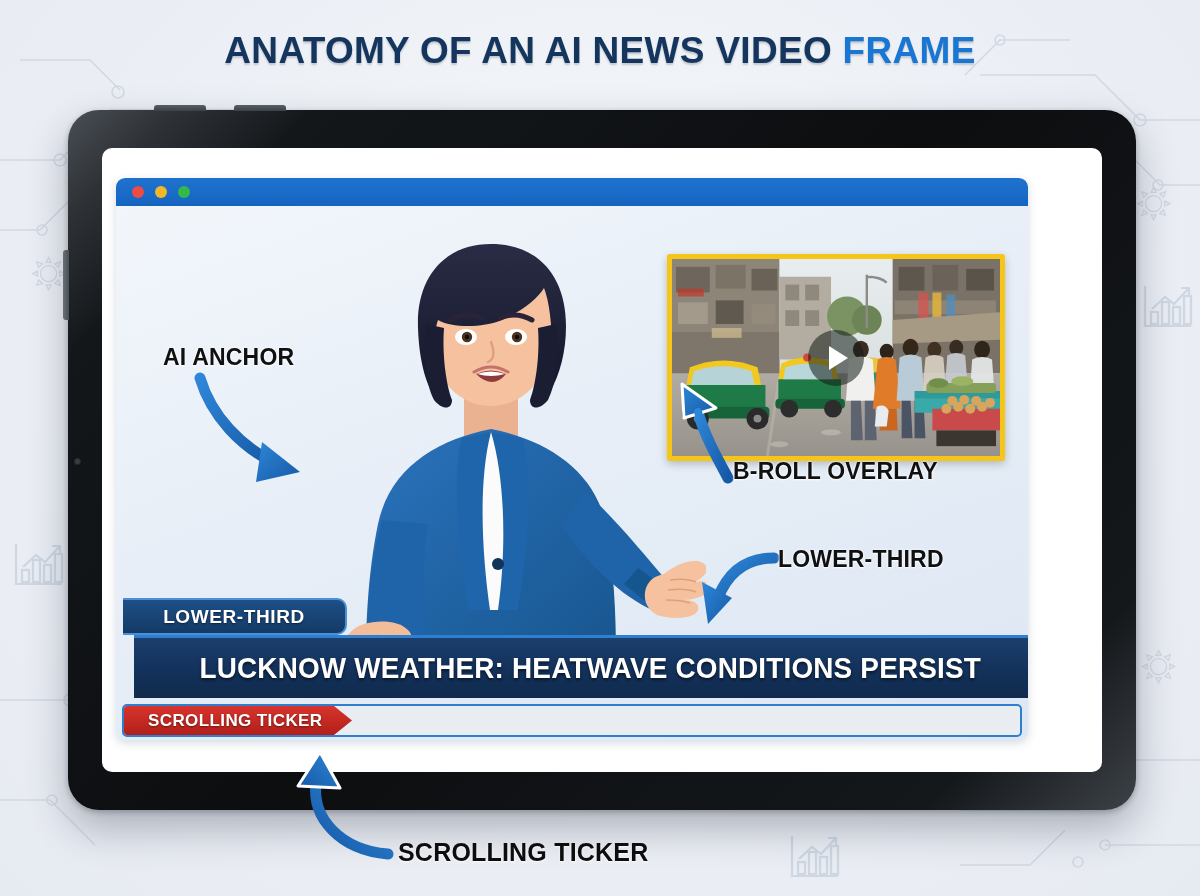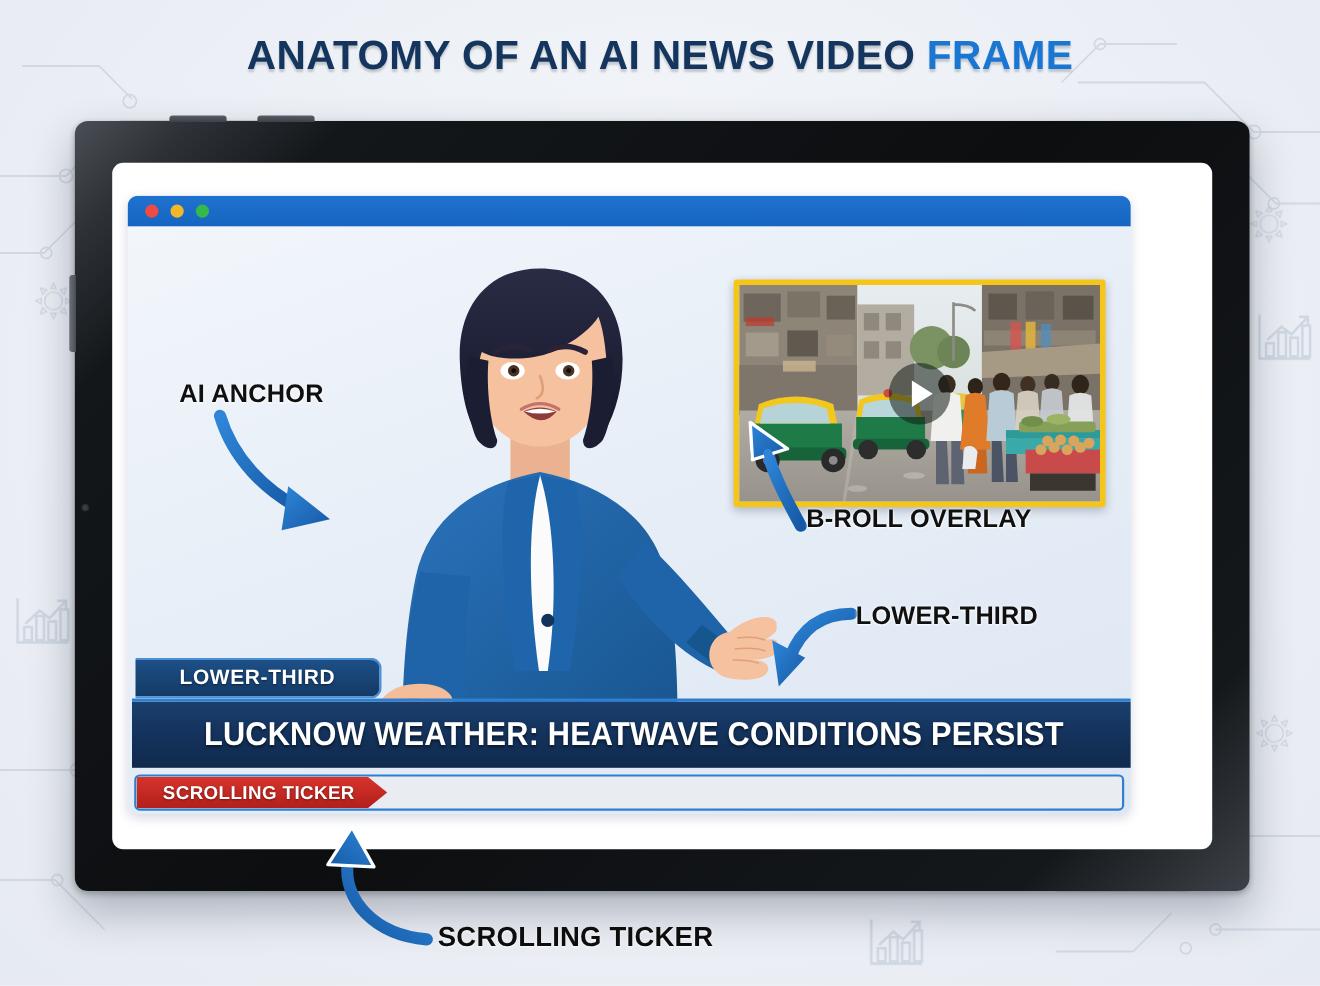--- a/index.html
+++ b/index.html
@@ -23,21 +23,21 @@
     font-family:"Liberation Sans", sans-serif;
     white-space:nowrap;
   }
   .title .t-dark{color:#14365e; text-shadow:0 2px 2px rgba(0,0,0,.18);}
   .title .t-blue{color:#1976d2; text-shadow:0 2px 2px rgba(0,0,0,.18);}
 
   
   .tablet{
     position:absolute; left:68px; top:110px; width:1068px; height:700px;
     background:linear-gradient(135deg,#4a4f55 0%,#2e3237 6%,#14171a 14%,#0c0e10 50%,#15181b 88%,#3d4248 100%);
-    border-radius:12px;
+    border-radius:31px;
     box-shadow:0 18px 40px rgba(20,30,50,.30), 0 2px 6px rgba(0,0,0,.25);
     padding:38px 34px;
   }
   .tablet:before{ 
     content:""; position:absolute; left:-5px; top:140px; width:6px; height:70px;
     background:linear-gradient(90deg,#6a7077,#4b5057); border-radius:3px 0 0 3px;
   }
   .btn-top-a,.btn-top-b{
     position:absolute; top:-5px; height:6px; width:52px;
     background:linear-gradient(180deg,#585e66,#3c4148); border-radius:3px 3px 0 0;
@@ -111,21 +111,21 @@
   .lt-tab{
     position:absolute; left:7px; top:392px; width:224px; height:37px;
     background:linear-gradient(180deg,#1d4f86 0%,#143a66 100%);
     border:2px solid #4b8fd4; border-left:none;
     border-radius:0 10px 10px 0;
     display:flex;align-items:center;justify-content:center;
     color:#fff; font-weight:bold; font-size:19px; letter-spacing:.6px;
     text-shadow:0 1px 2px rgba(0,0,0,.5);
   }
   .lt-bar{
-    position:absolute; left:4px; top:429px; width:912px; height:63px;
+    position:absolute; left:18px; top:429px; width:912px; height:63px;
     background:linear-gradient(180deg,#1b3f6e 0%,#13315a 55%,#102a4d 100%);
     border-top:3px solid #2f7fd0;
     display:flex;align-items:center;justify-content:center;
   }
   .lt-bar span{
     color:#fff; font-weight:bold; font-size:30px; letter-spacing:.2px;
     transform:scaleX(.93); text-shadow:0 2px 3px rgba(0,0,0,.55);
     white-space:nowrap;
   }
 

